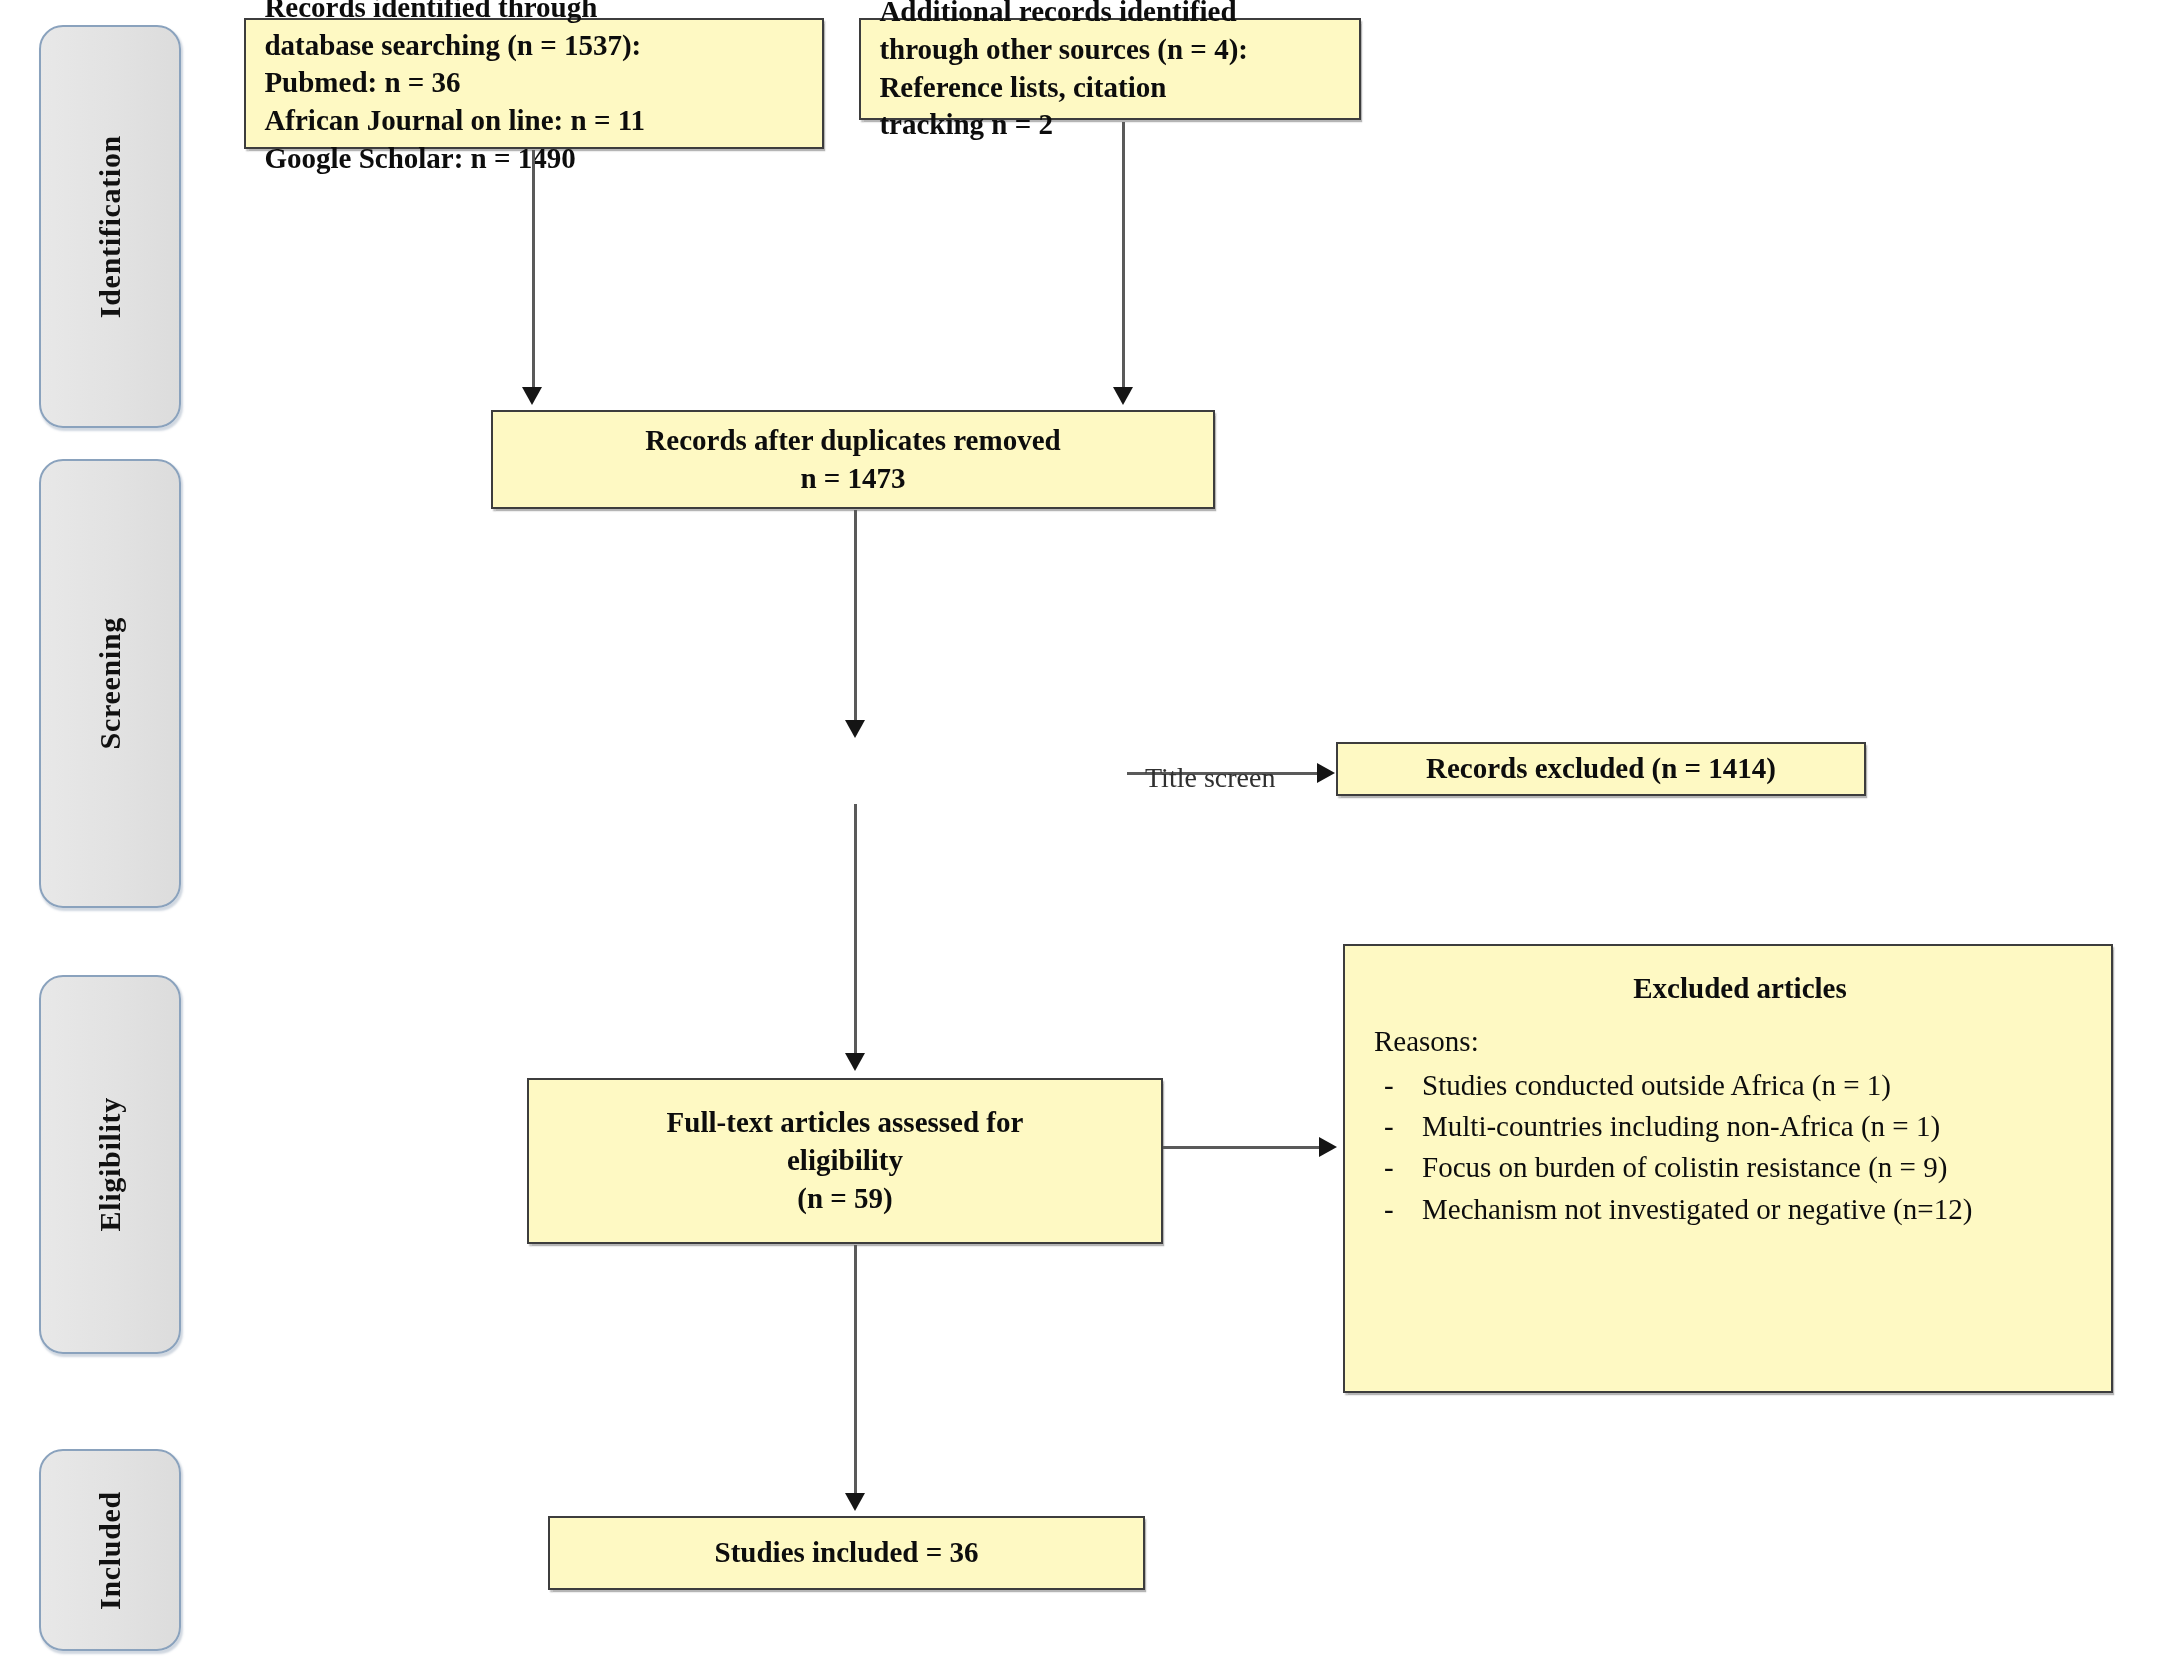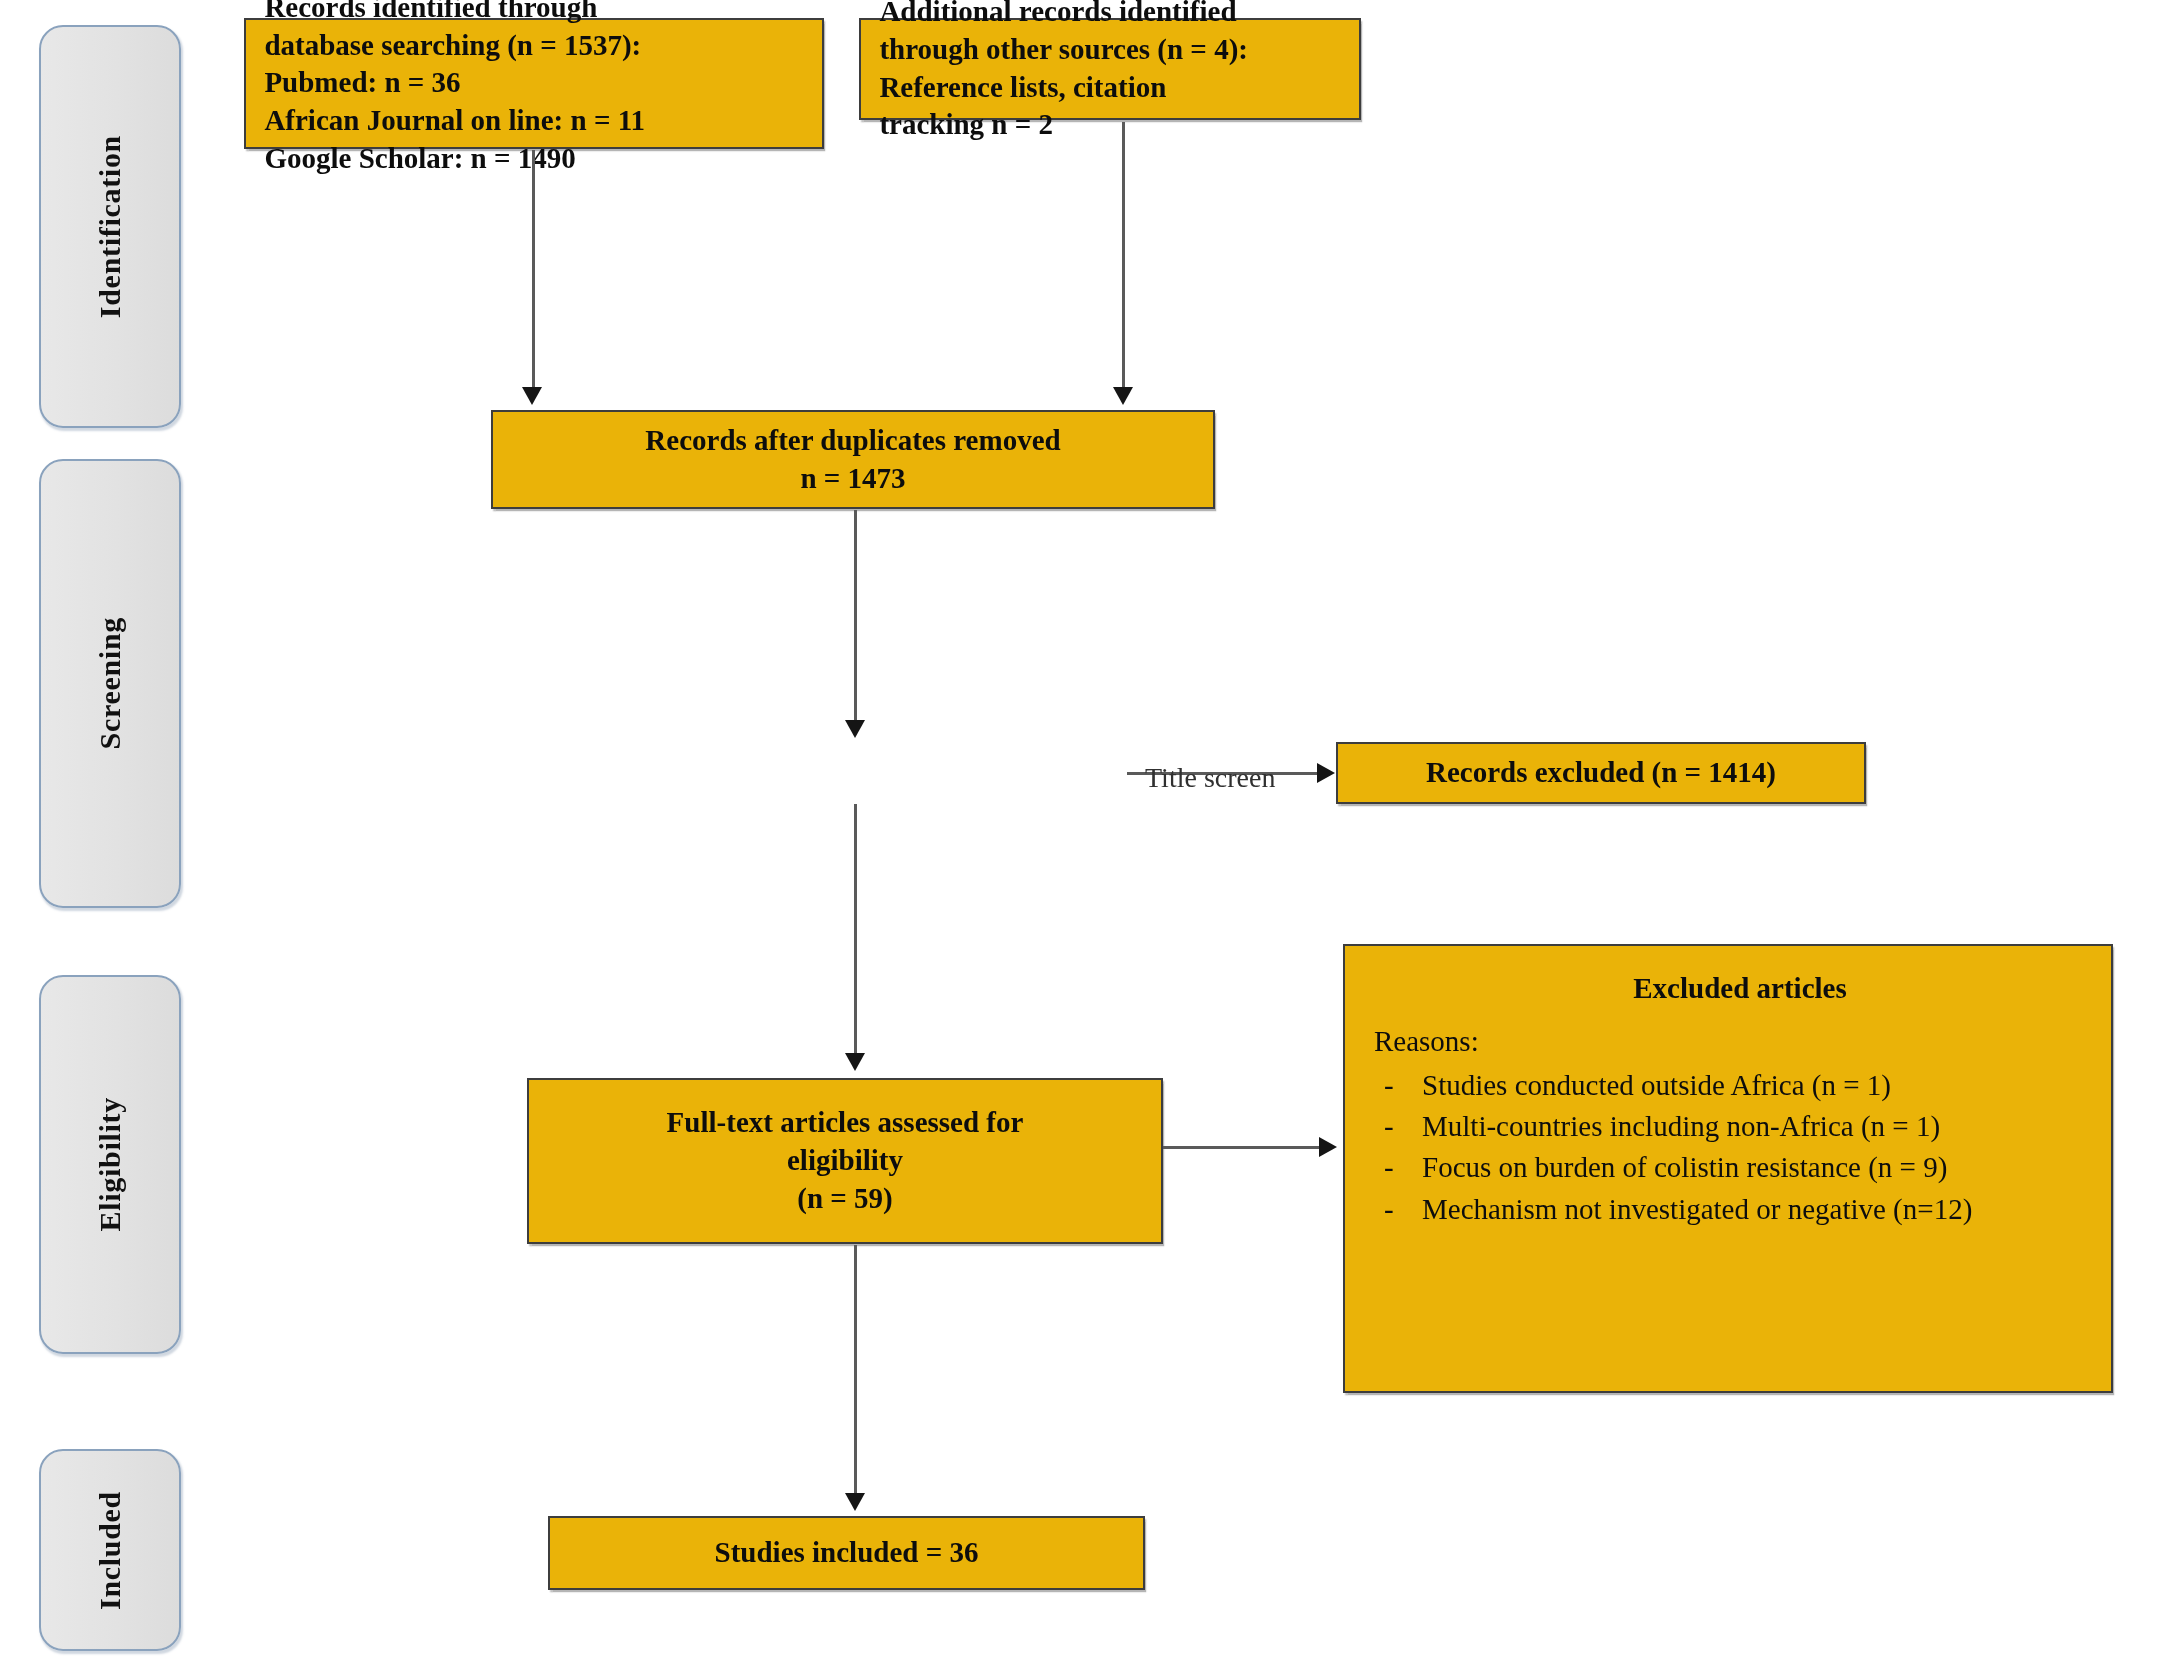--- a/index.html
+++ b/index.html
@@ -27,21 +27,21 @@
     transform:rotate(180deg);
     font-weight:bold;
     font-size:30px;
     letter-spacing:0.7px;
     color:#111111;
     white-space:nowrap;
   }
   
   .box{
     position:absolute;
-    background:#eab308;
+    background:#fef9c3;
     border:2.1px solid #3d3d3d;
     box-shadow:2.1px 2.8px 1.4px rgba(90,90,90,0.45);
     box-sizing:border-box;
   }
   .box-inner{
     width:100%;
     height:100%;
     display:flex;
     flex-direction:column;
     justify-content:center;
@@ -171,21 +171,21 @@
   </div>
 
   <div class="vline" style="left:854px; top:510px; height:212px;"></div>
   <div class="arrow-down" style="left:845px; top:720px;"></div>
 
 
   <div class="hline" style="left:1127px; top:772px; width:199px;"></div>
   <div class="arrow-right" style="left:1317px; top:763px;"></div>
   <div class="edge-label" style="left:1145px; top:722px;margin-top:40px;">Title  screen</div>
 
-  <div class="box center-align" style="left:1336px; top:742px; width:530px; height:62px;">
+  <div class="box center-align" style="left:1336px; top:742px; width:530px; height:54px;">
     <div class="box-inner">
       <div class="ln">Records excluded (n = 1414)</div>
     </div>
   </div>
 
   <div class="vline" style="left:854px; top:804px; height:251px;"></div>
   <div class="arrow-down" style="left:845px; top:1053px;"></div>
 
   <div class="box center-align" style="left:527px; top:1078px; width:636px; height:166px;">
     <div class="box-inner">

